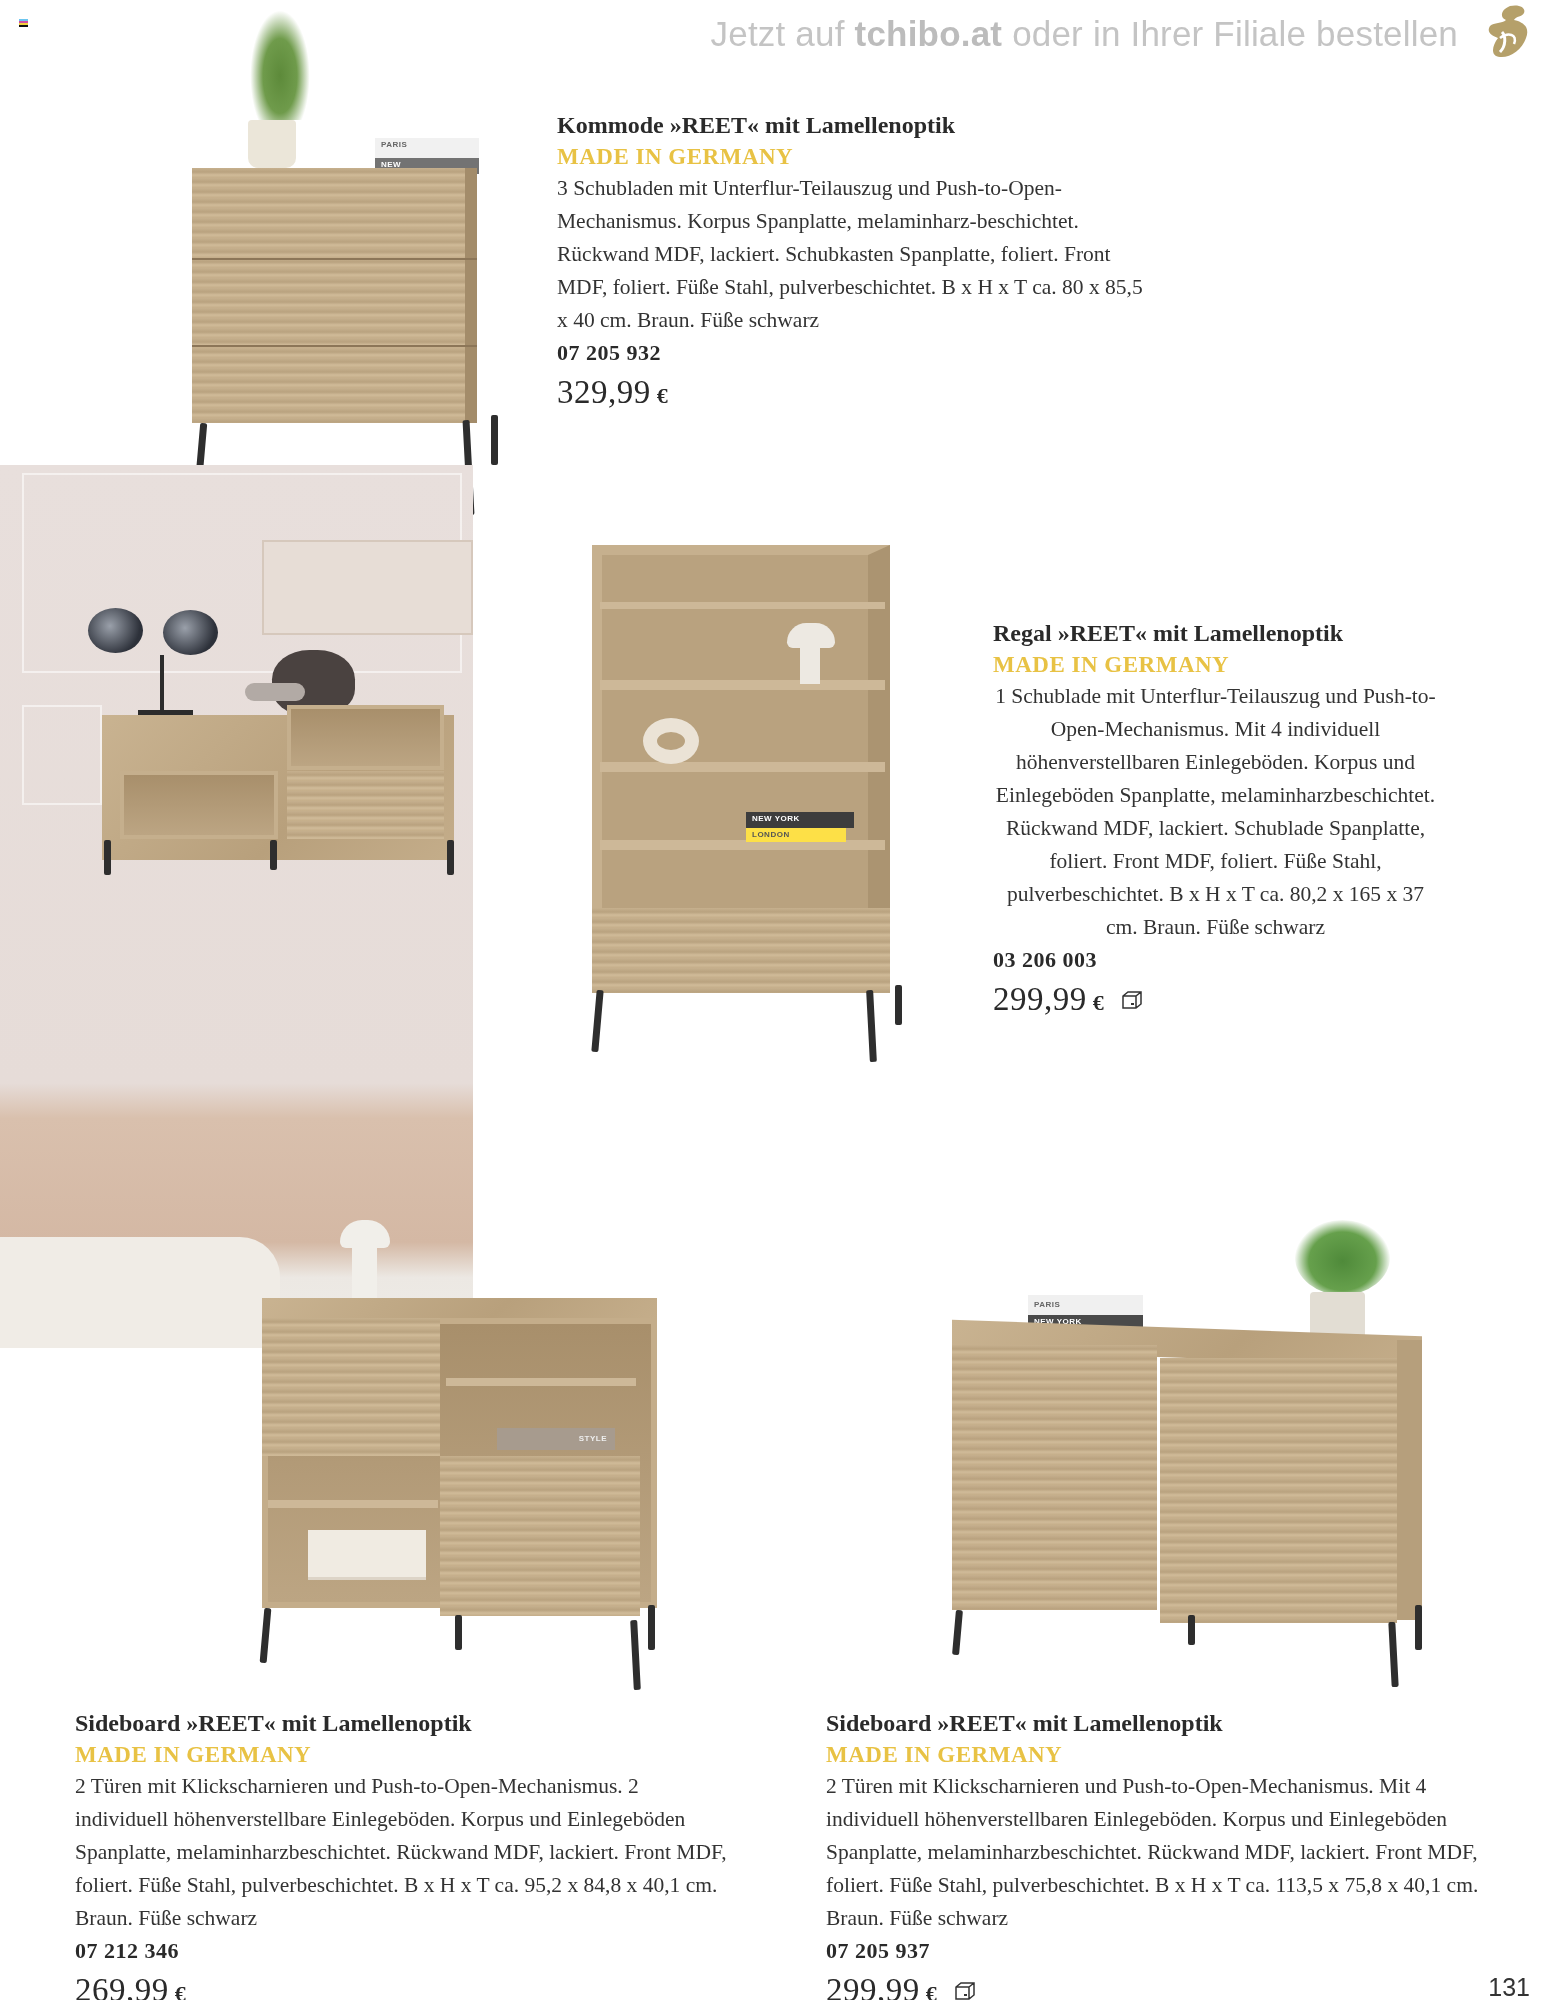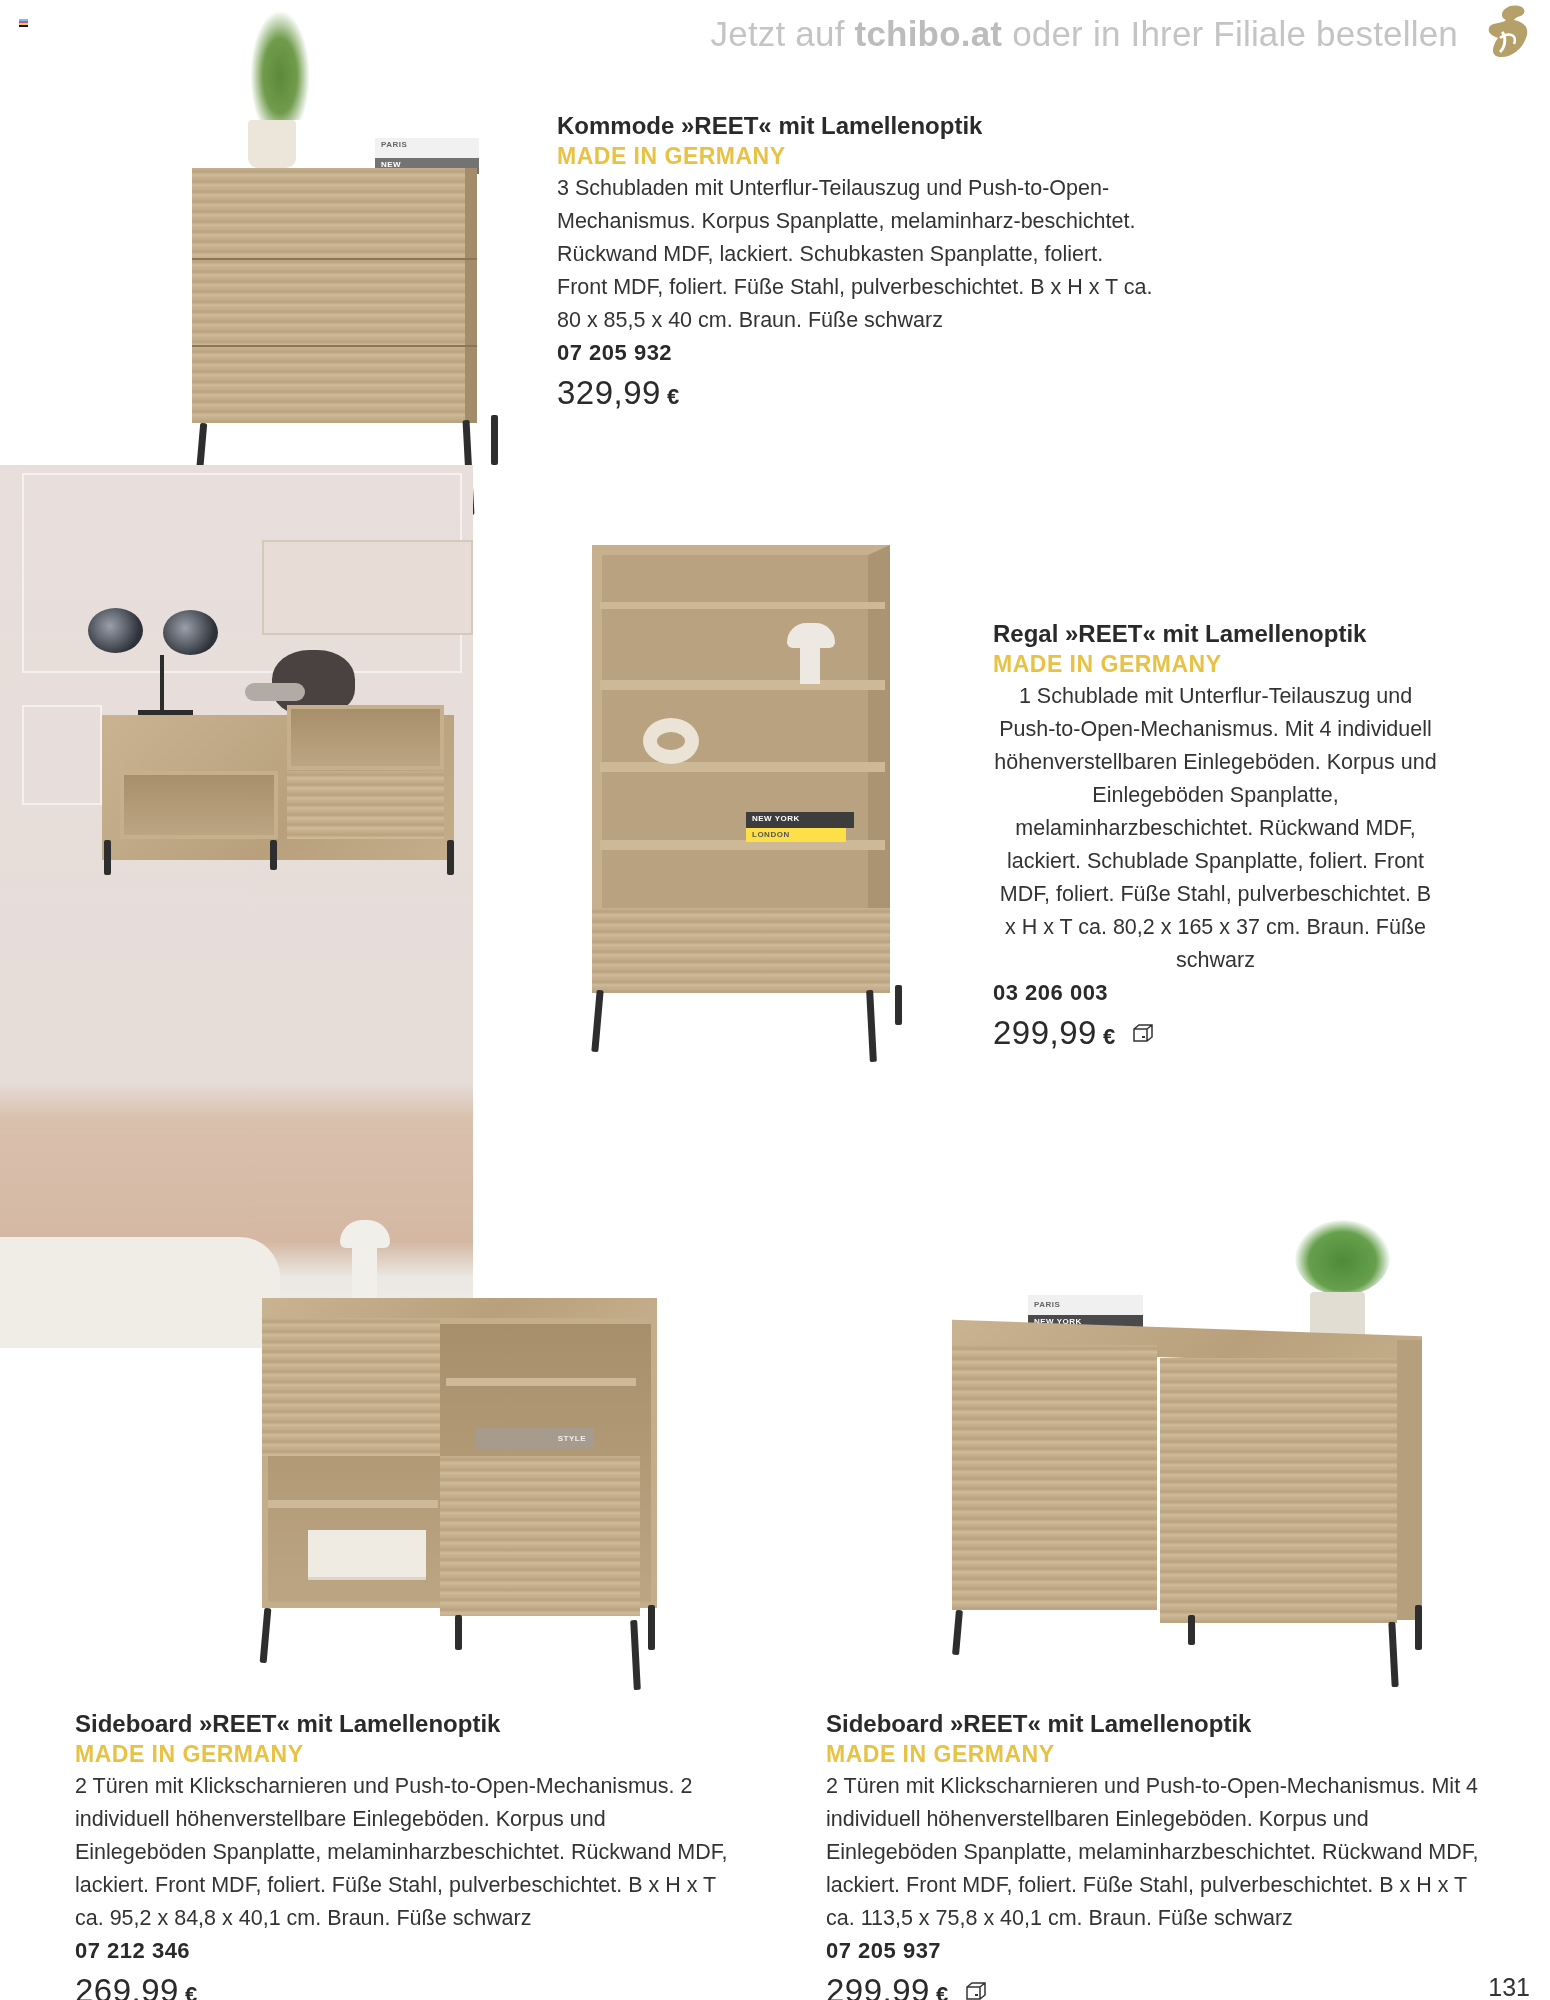--- a/index.html
+++ b/index.html
@@ -18,21 +18,21 @@
   .wall-panel { position: absolute; border: 2px solid rgba(255,255,255,0.55); }
   .artwork { position: absolute; left: 262px; top: 75px; width: 211px; height: 95px; border: 2px solid #d6c8bc; background: #e7ddd6; }
 
   .furn { position: absolute; }
   .wood { background: repeating-linear-gradient(180deg, #c6b08e 0px, #b9a27f 4px, #d0bb99 7px, #c4ad89 10px); }
   .wood-flat { background: linear-gradient(135deg, #c9b391, #b8a07c 60%, #c4ad8a); }
   .leg { position: absolute; width: 7px; background: #2e2e2e; border-radius: 2px; }
   .shelf-bg { background: linear-gradient(#a88f6b, #bca583); }
   .book { position: absolute; font-size: 8px; font-weight: bold; color: #fff; padding-left: 6px; line-height: 13px; letter-spacing: 0.5px; }
 
-  .product { position: absolute; }
+  .product { position: absolute; font-family: Liberation Serif, serif; }
   .product .title { font-size: 24px; font-weight: bold; color: #2a2a2a; line-height: 31px; white-space: nowrap; }
   .product .made { font-size: 23px; font-weight: bold; color: #e8c244; line-height: 31px; letter-spacing: 0.5px; }
   .product .desc { font-size: 21.5px; color: #333; line-height: 33px; }
   .product .sku { font-size: 22px; font-weight: bold; color: #2a2a2a; line-height: 31px; letter-spacing: 0.5px; }
   .product .price-row { display: flex; align-items: baseline; gap: 6px; margin-top: 6px; }
   .product .price { font-size: 33px; color: #2a2a2a; letter-spacing: 0.5px; }
   .product .currency { font-size: 22px; color: #2a2a2a; font-weight: bold; }
   .product .ship-icon { width: 24px; height: 20px; margin-left: 10px; align-self: center; }
 
   .page-number { position: absolute; right: 20px; top: 1973px; font-size: 25px; color: #333; }
@@ -141,21 +141,21 @@
 
 <div class="photo" style="left:240px; top:1210px; width:430px; height:490px;">
   <div style="position:absolute; left:100px; top:10px; width:50px; height:28px; background:#f1efea; border-radius:22px 22px 6px 6px;"></div>
   <div style="position:absolute; left:112px; top:36px; width:25px; height:55px; background:#f1efea;"></div>
   <div class="furn wood-flat" style="left:22px; top:88px; width:395px; height:20px;"></div>
   <div class="furn shelf-bg" style="left:22px; top:108px; width:395px; height:290px; border:6px solid #c4ad8a;"></div>
   <div class="wood" style="position:absolute; left:22px; top:108px; width:178px; height:138px;"></div>
   <div class="wood" style="position:absolute; left:200px; top:246px; width:200px; height:160px;"></div>
   <div style="position:absolute; left:206px; top:168px; width:190px; height:8px; background:#cdb898;"></div>
   <div style="position:absolute; left:28px; top:290px; width:170px; height:8px; background:#cdb898;"></div>
-  <div class="book" style="left:236px; top:218px; width:118px; height:22px; background:#a79b8e; color:#eee; text-align:right; padding-right:8px; line-height:22px;">STYLE</div>
+  <div class="book" style="left:257px; top:218px; width:118px; height:22px; background:#a79b8e; color:#eee; text-align:right; padding-right:8px; line-height:22px;">STYLE</div>
   <div style="position:absolute; left:68px; top:320px; width:118px; height:50px; background:#f0ebe2; border-bottom:3px solid #ddd4c7;"></div>
   <div class="leg" style="left:22px; top:398px; height:55px; transform:rotate(5deg);"></div>
   <div class="leg" style="left:215px; top:405px; height:35px;"></div>
   <div class="leg" style="left:392px; top:410px; height:70px; transform:rotate(-3deg);"></div>
   <div class="leg" style="left:408px; top:395px; height:45px;"></div>
 </div>
 
 <div class="photo" style="left:930px; top:1210px; width:500px; height:490px;">
   <div style="position:absolute; left:365px; top:10px; width:95px; height:75px; border-radius:50%; background: radial-gradient(ellipse at 50% 55%, #4f8a3a 0%, #66a04c 50%, rgba(255,255,255,0) 72%);"></div>
   <div style="position:absolute; left:380px; top:82px; width:55px; height:55px; background:#e2ddd3; border-radius:4px 4px 12px 12px;"></div>

